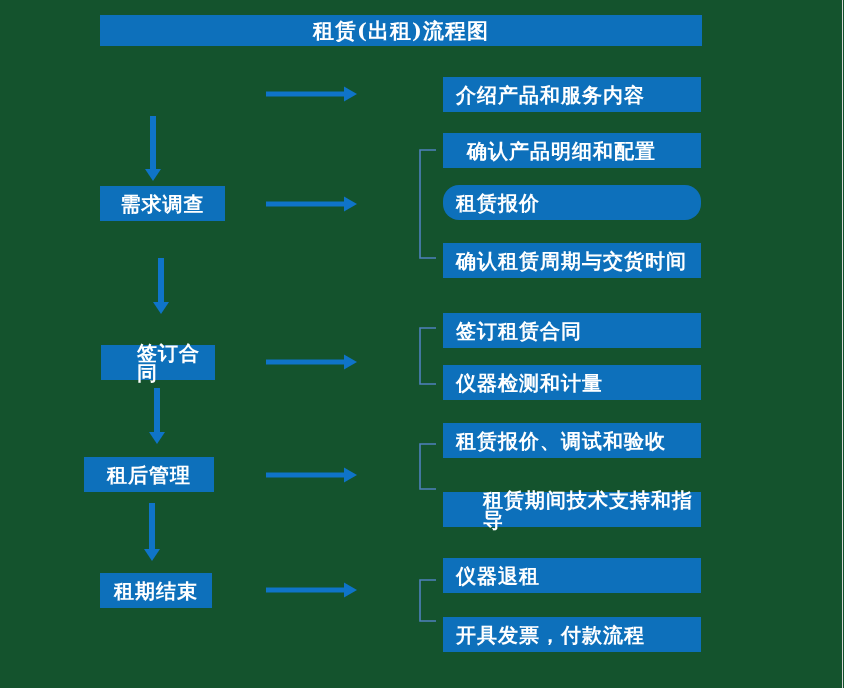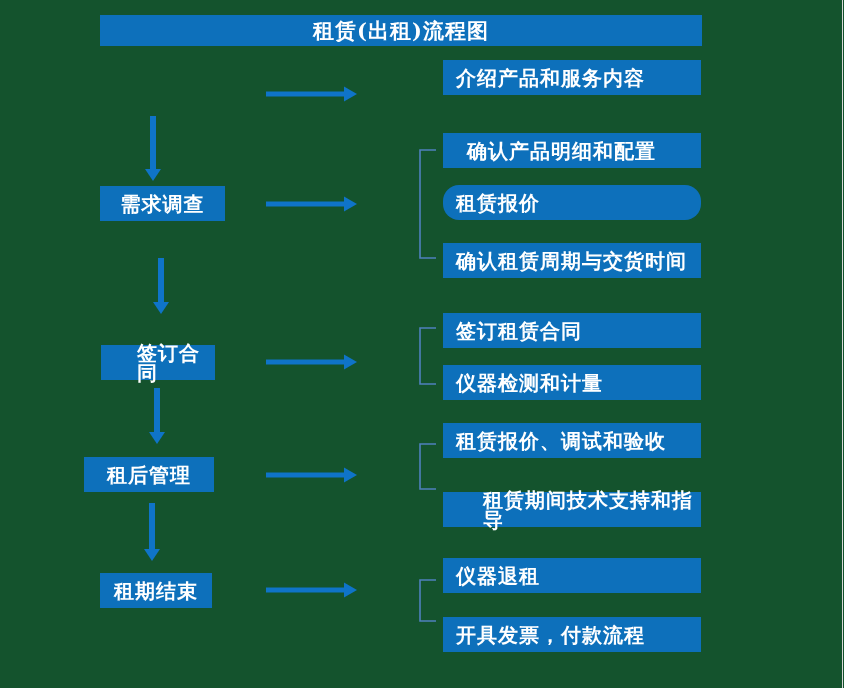--- a/index.html
+++ b/index.html
@@ -101,21 +101,21 @@
     <path d="M 436 580 H 420 V 621 H 436" fill="none" stroke="#4f81bd" stroke-width="1.6"></path>
   </svg>
 
   <div class="blue-box title-bar">租赁(出租)流程图</div>
 
   <div class="blue-box stage-box" style="left:100px; top:186px; width:125px;">需求调查</div>
   <div class="blue-box stage-box" style="left:101px; top:345px; width:114px;padding-left:36px;">签订合同</div>
   <div class="blue-box stage-box" style="left:84px; top:457px; width:130px;">租后管理</div>
   <div class="blue-box stage-box" style="left:100px; top:573px; width:112px;">租期结束</div>
 
-  <div class="blue-box detail-box" style="top:60px;">介绍产品和服务内容</div>
+  <div class="blue-box detail-box" style="top:77px;">介绍产品和服务内容</div>
 
   <div class="blue-box detail-box" style="top:133px;padding-left:24px;">确认产品明细和配置</div>
   <div class="blue-box detail-box" style="top:185px;border-radius:16px;">租赁报价</div>
   <div class="blue-box detail-box" style="top:243px;">确认租赁周期与交货时间</div>
 
   <div class="blue-box detail-box" style="top:313px;">签订租赁合同</div>
   <div class="blue-box detail-box" style="top:365px;">仪器检测和计量</div>
 
   <div class="blue-box detail-box" style="top:423px;">租赁报价、调试和验收</div>
   <div class="blue-box detail-box" style="top:492px;padding-left:40px;">租赁期间技术支持和指导</div>

